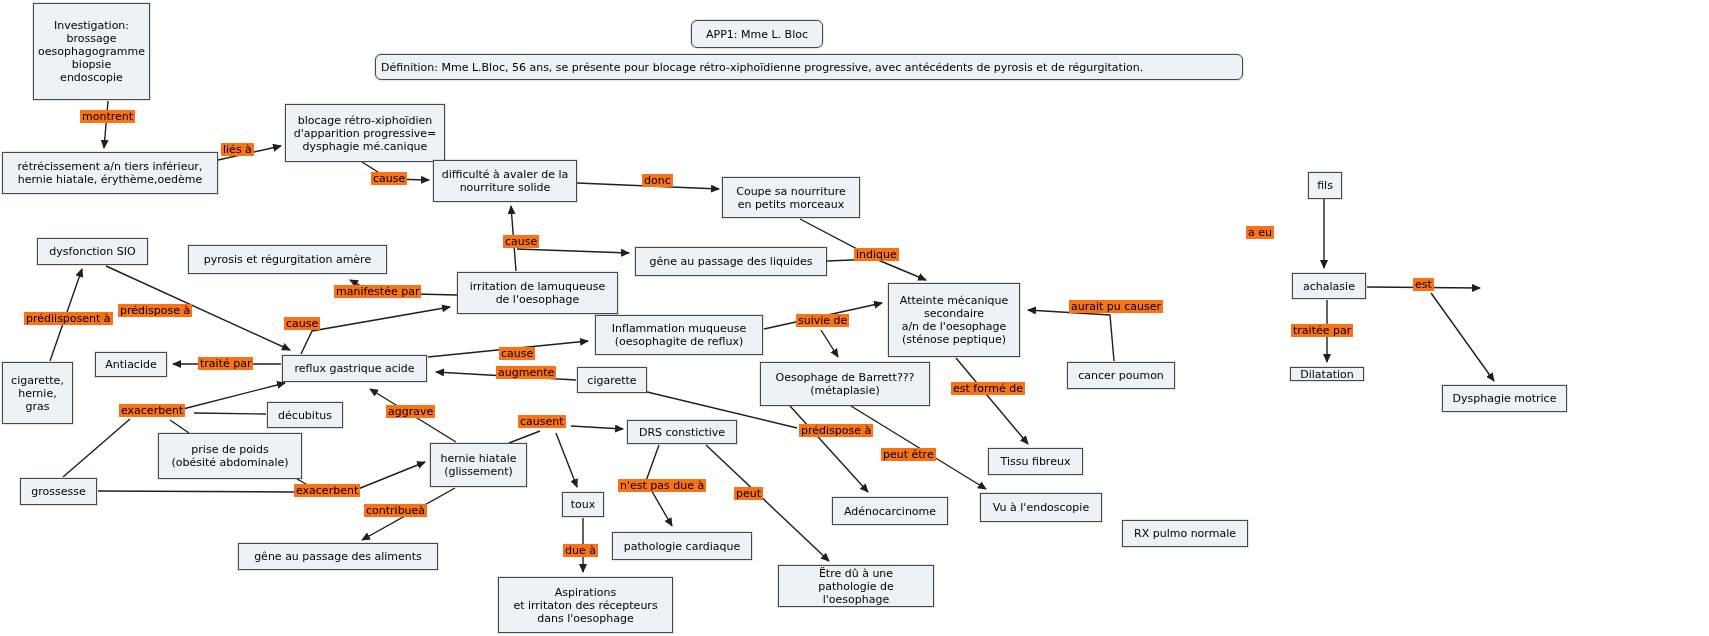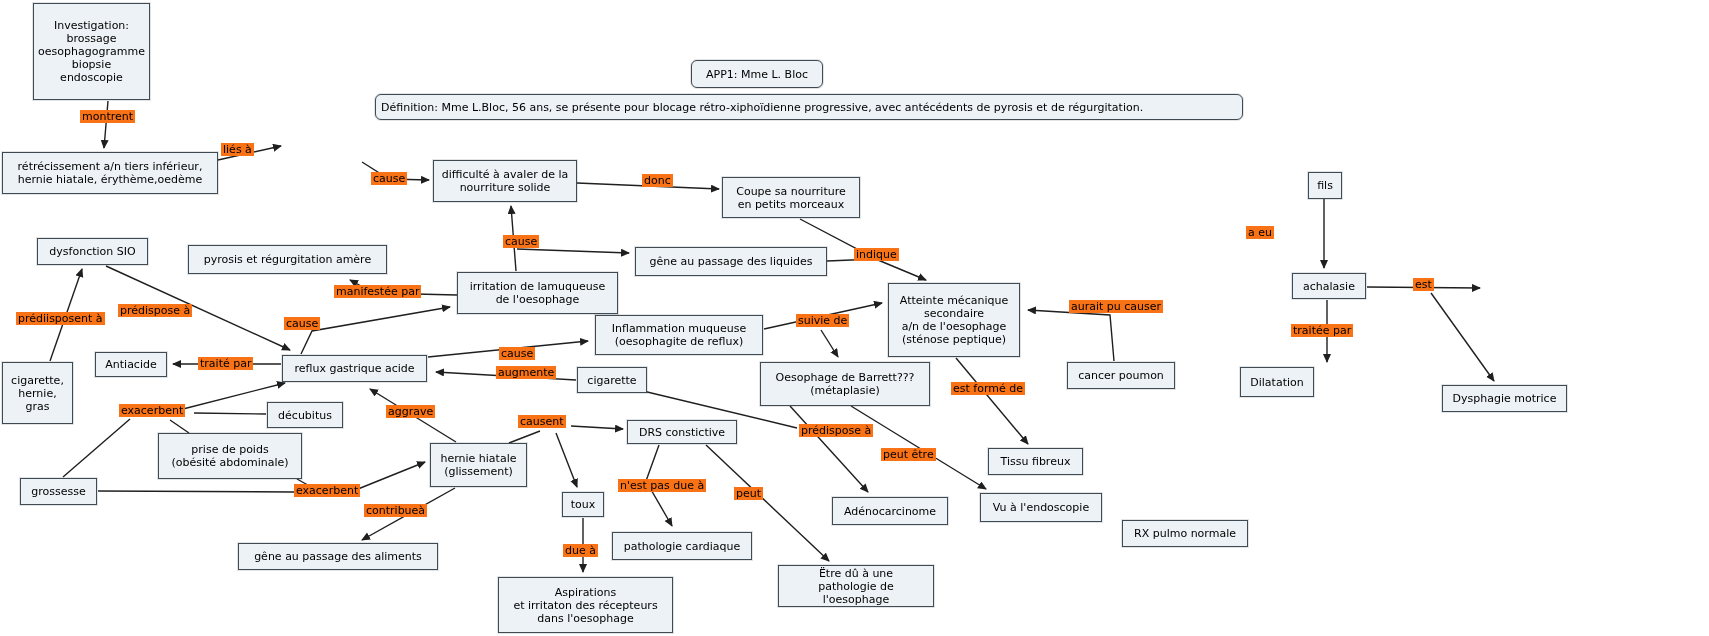--- a/index.html
+++ b/index.html
@@ -7,21 +7,21 @@
     position:relative;width:1709px;height:636px;background:#ffffff;
     font-family:"DejaVu Sans","Liberation Sans",sans-serif;overflow:hidden;
   }
   .node{
     position:absolute;box-sizing:border-box;
     background:#ecf2f5;border:1px solid #3f4a52;border-radius:0;
     display:flex;align-items:center;justify-content:center;text-align:center;
     font-size:11px;line-height:13px;color:#000;white-space:pre-line;
     padding:2px 5px;box-shadow:0 0 0 1px rgba(63,74,82,.15);
   }
-  .node.sq{border-radius:6px;margin-top:40px;}
+  .node.sq{border-radius:6px;}
   .node.leftalign{justify-content:flex-start;text-align:right;}
   .elabel{
     position:absolute;font-size:11px;line-height:13px;color:#000;
     background:#f97316;padding:0 2px;white-space:nowrap;
   }
   #edges{position:absolute;left:0;top:0;}
   .edge{fill:none;stroke:#1f1f1f;stroke-width:1.4;}
 </style>
 </head>
 <body>
@@ -79,20 +79,23 @@
 
   <div class="node" style="left:33px;top:3px;width:117px;height:97px">Investigation:
 brossage
 oesophagogramme
 biopsie
 endoscopie</div>
   <div class="node sq" style="left:691px;top:20px;width:132px;height:28px">APP1: Mme L. Bloc</div>
   <div class="node sq leftalign" style="left:375px;top:54px;width:868px;height:26px">Définition:  Mme L.Bloc,  56 ans,  se présente  pour blocage rétro-xiphoïdienne progressive, avec antécédents de pyrosis et de régurgitation.</div>
   <div class="node" style="left:2px;top:152px;width:216px;height:42px">rétrécissement a/n tiers inférieur,
 hernie hiatale, érythème,oedème</div>
+  <div class="node" style="left:285px;top:104px;width:160px;height:58px">blocage rétro-xiphoïdien
+d'apparition progressive=
+dysphagie mé.canique</div>
   <div class="node" style="left:433px;top:160px;width:144px;height:42px">difficulté à avaler de la
 nourriture solide</div>
   <div class="node" style="left:722px;top:177px;width:138px;height:41px">Coupe sa nourriture
 en petits morceaux</div>
   <div class="node" style="left:635px;top:247px;width:192px;height:29px">gêne au passage des liquides</div>
   <div class="node" style="left:37px;top:238px;width:111px;height:27px">dysfonction SIO</div>
   <div class="node" style="left:457px;top:272px;width:161px;height:42px">irritation de lamuqueuse
 de l'oesophage</div>
   <div class="node" style="left:188px;top:245px;width:199px;height:29px">pyrosis et régurgitation amère</div>
   <div class="node" style="left:888px;top:283px;width:132px;height:74px">Atteinte mécanique
@@ -124,31 +127,31 @@
 et irritaton des récepteurs
 dans l'oesophage</div>
   <div class="node" style="left:778px;top:565px;width:156px;height:42px">Ëtre dû à une
 pathologie de l'oesophage</div>
   <div class="node" style="left:832px;top:497px;width:116px;height:28px">Adénocarcinome</div>
   <div class="node" style="left:988px;top:448px;width:95px;height:27px">Tissu fibreux</div>
   <div class="node" style="left:980px;top:493px;width:122px;height:29px">Vu à l'endoscopie</div>
   <div class="node" style="left:1122px;top:520px;width:126px;height:27px">RX pulmo normale</div>
   <div class="node" style="left:1308px;top:172px;width:34px;height:27px">fils</div>
   <div class="node" style="left:1292px;top:273px;width:74px;height:26px">achalasie</div>
-  <div class="node" style="left:1240px;top:367px;width:74px;height:30px">Dilatation</div>
+  <div class="node" style="left:1290px;top:367px;width:74px;height:14px">Dilatation</div>
   <div class="node" style="left:1442px;top:385px;width:125px;height:27px">Dysphagie motrice</div>
 
   <span class="elabel" style="left:80px;top:110px">montrent</span>
   <span class="elabel" style="left:221px;top:143px">liés à</span>
   <span class="elabel" style="left:371px;top:172px">cause</span>
   <span class="elabel" style="left:642px;top:174px">donc</span>
   <span class="elabel" style="left:503px;top:235px">cause</span>
   <span class="elabel" style="left:854px;top:248px">indique</span>
   <span class="elabel" style="left:334px;top:285px">manifestée par</span>
-  <span class="elabel" style="left:16px;top:312px">prédiisposent à</span>
+  <span class="elabel" style="left:24px;top:312px">prédiisposent à</span>
   <span class="elabel" style="left:118px;top:304px">prédispose à</span>
   <span class="elabel" style="left:284px;top:317px">cause</span>
   <span class="elabel" style="left:198px;top:357px">traité par</span>
   <span class="elabel" style="left:499px;top:347px">cause</span>
   <span class="elabel" style="left:496px;top:366px">augmente</span>
   <span class="elabel" style="left:796px;top:314px">suivie de</span>
   <span class="elabel" style="left:1069px;top:300px">aurait pu causer</span>
   <span class="elabel" style="left:951px;top:382px">est formé de</span>
   <span class="elabel" style="left:119px;top:404px">exacerbent</span>
   <span class="elabel" style="left:386px;top:405px">aggrave</span>

